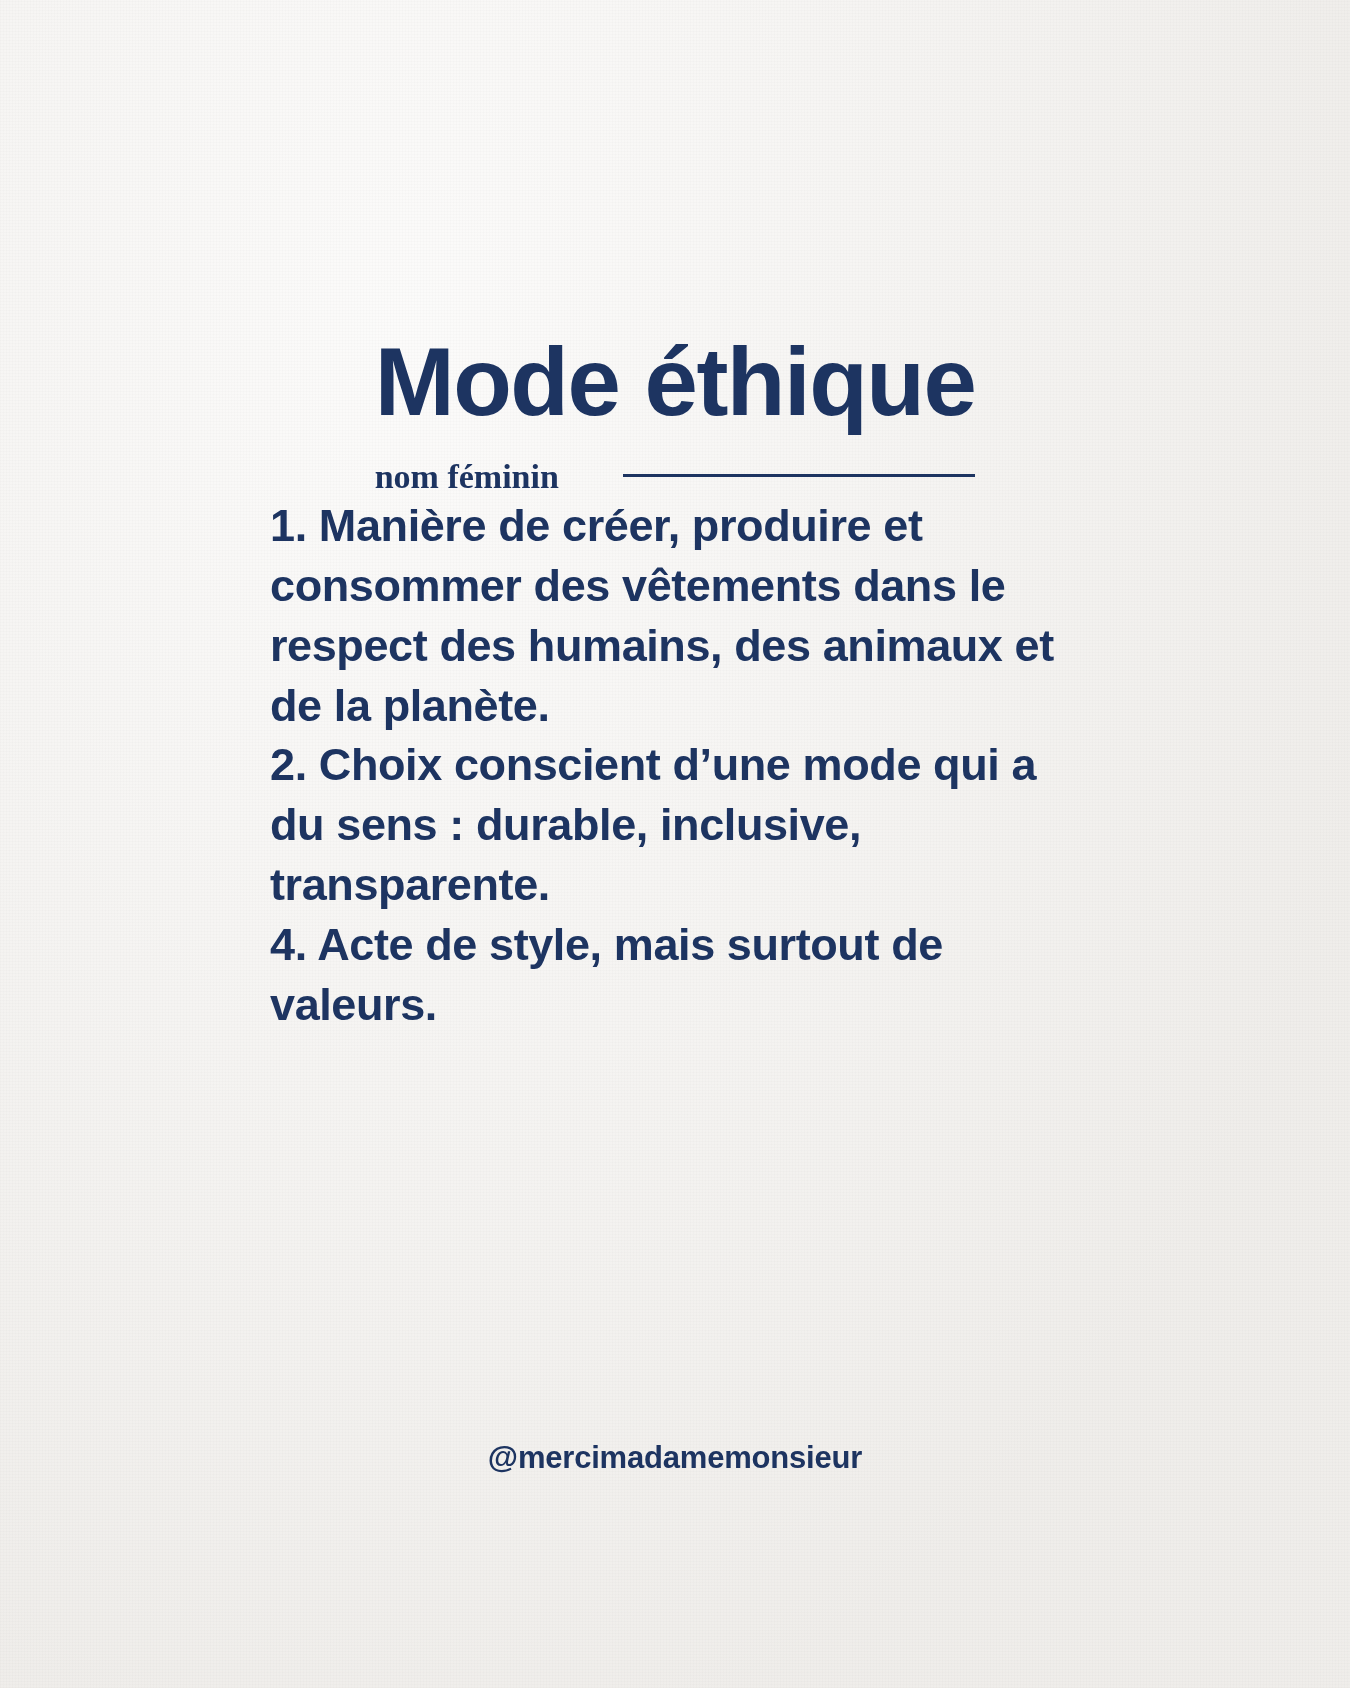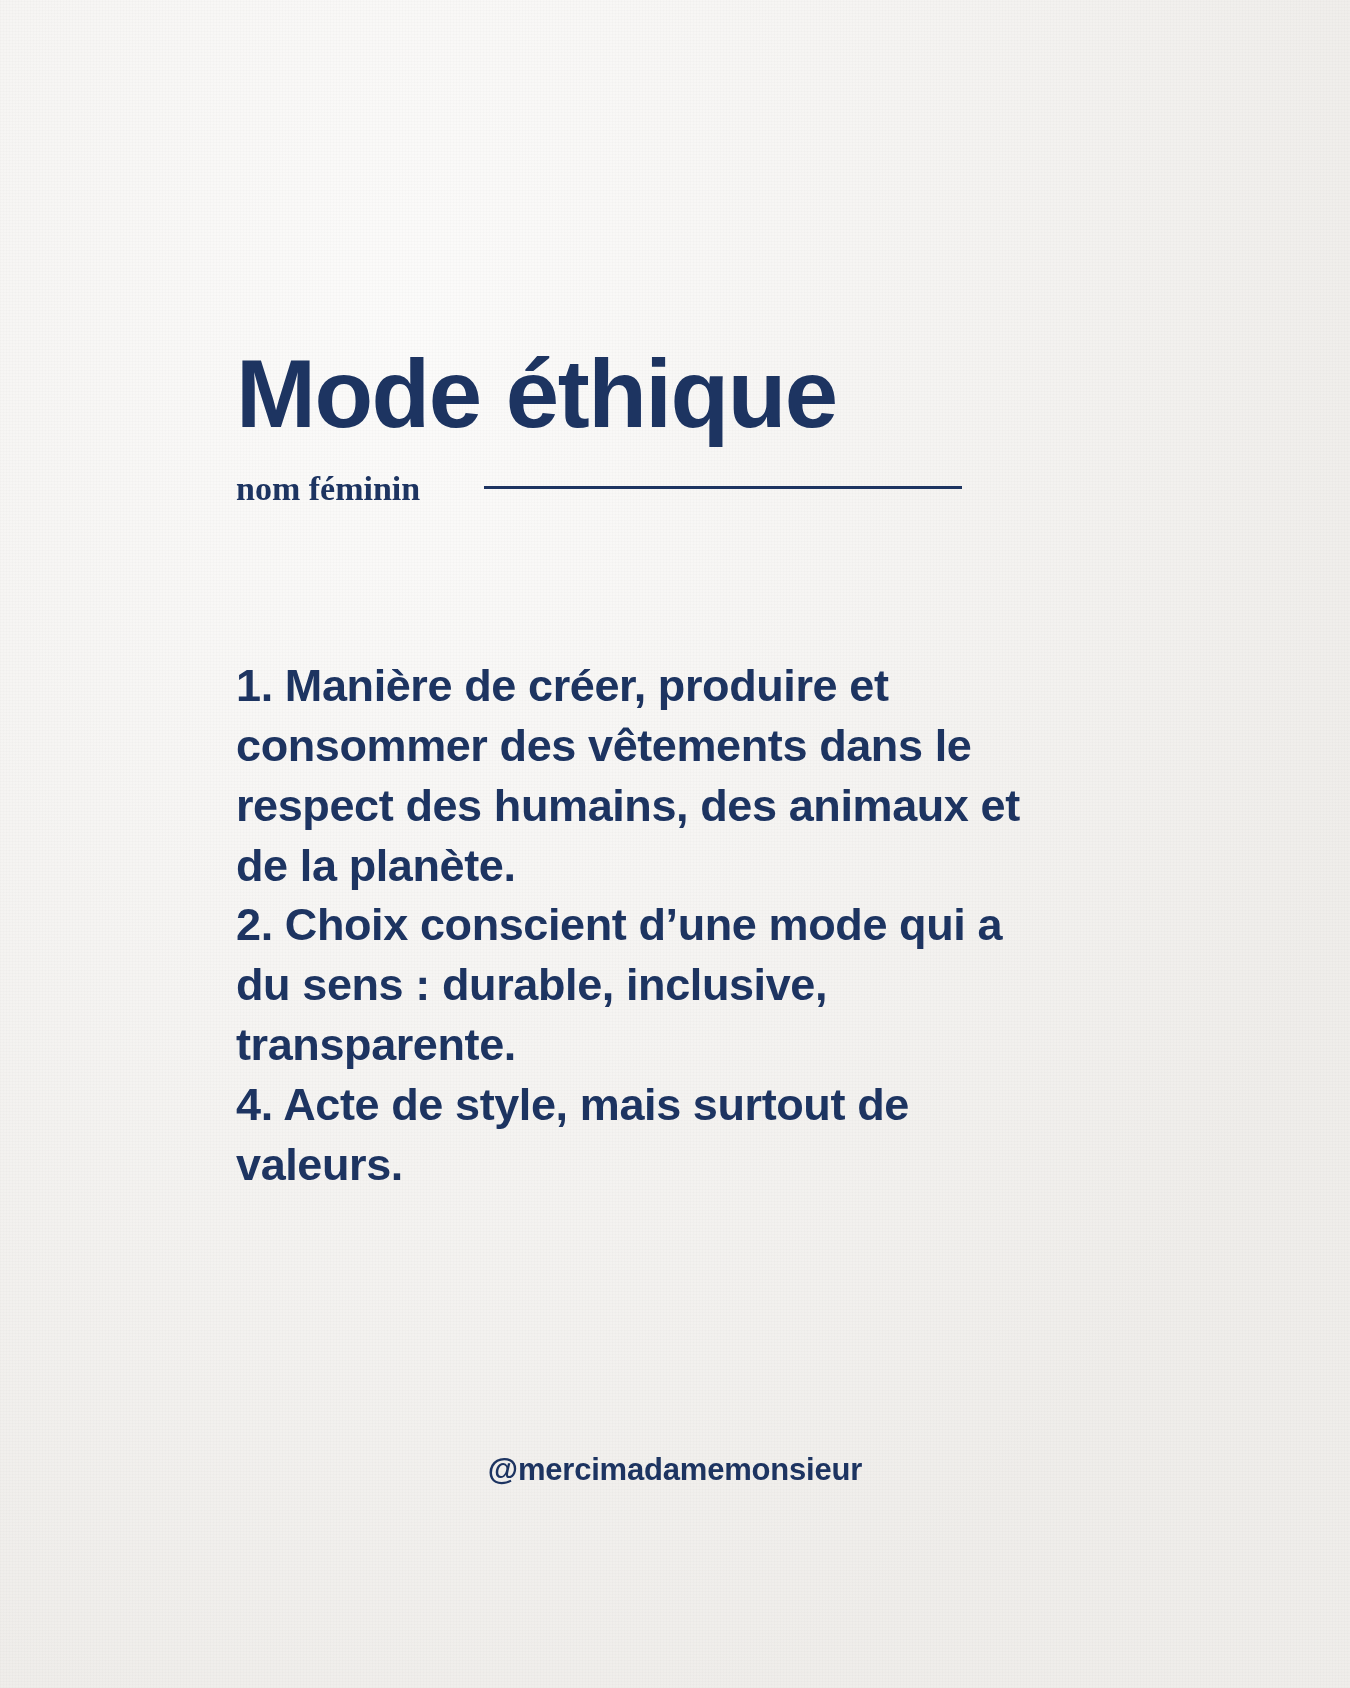--- a/index.html
+++ b/index.html
@@ -21,24 +21,25 @@
     inset: 0;
     background-image:
       repeating-linear-gradient(0deg, rgba(0,0,0,0.012) 0px, rgba(0,0,0,0.012) 1px, rgba(255,255,255,0) 1px, rgba(255,255,255,0) 3px),
       repeating-linear-gradient(90deg, rgba(0,0,0,0.012) 0px, rgba(0,0,0,0.012) 1px, rgba(255,255,255,0) 1px, rgba(255,255,255,0) 3px),
       radial-gradient(ellipse at 30% 20%, rgba(255,255,255,0.7), rgba(0,0,0,0.02) 75%);
     pointer-events: none;
   }
   .card {
     position: absolute;
     inset: 0;
-    padding: 16px 236px;
+    padding: 4px 236px;
     box-sizing: border-box;
     display: flex;
     flex-direction: column;
+    align-items: center;
   }
   .headword-block {
     margin-top: 330px;
   }
   .headword {
     font-size: 96px;
     font-weight: 700;
     letter-spacing: -1.5px;
     line-height: 1.0;
     color: #1d3461;
@@ -59,36 +60,35 @@
   }
   .rule {
     height: 3px;
     background: #1d3461;
     flex: 1;
     margin-left: 64px;
     margin-bottom: 4px;
     max-width: 478px;
   }
   .definitions {
-    margin-top: 148px;
     font-size: 45px;
     font-weight: 700;
     line-height: 1.33;
     letter-spacing: -0.4px;
     color: #1d3461;
     max-width: 810px;
   }
   .definitions .sense {
     margin: 0;
   }
   .handle {
     position: absolute;
     left: 0;
     right: 0;
-    bottom: 200px;
+    bottom: 212px;
     text-align: center;
     font-size: 31px;
     font-weight: 700;
     letter-spacing: -0.2px;
     color: #1d3461;
   }
 </style>
 </head>
 <body>
 

